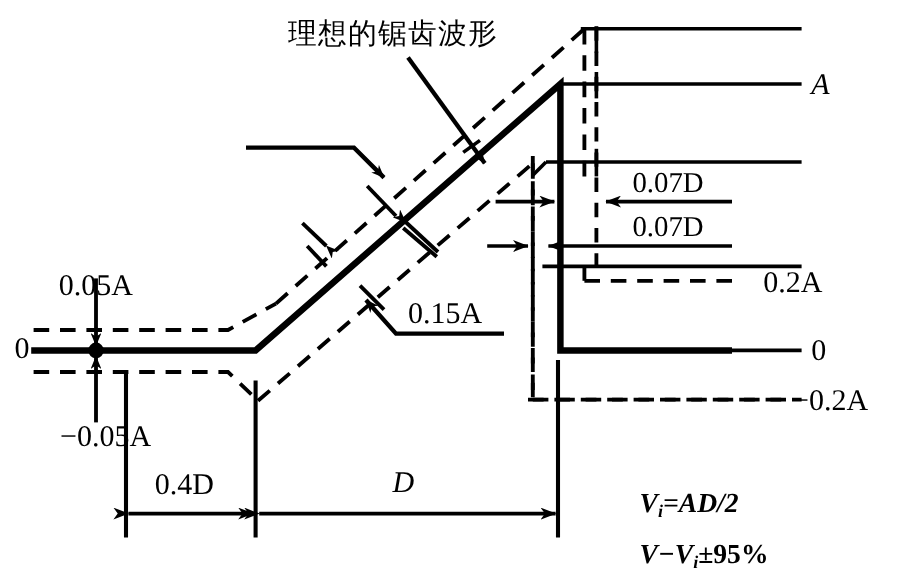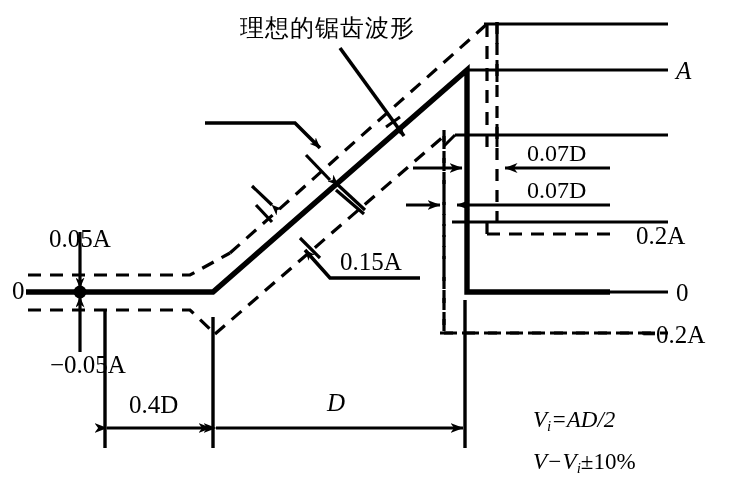--- a/index.html
+++ b/index.html
@@ -36,21 +36,21 @@
     font-style: normal;
   }
   .cjk {
     font-family: "DejaVu Sans", "Liberation Sans", sans-serif;
     font-style: normal;
     font-size: 24px;
     letter-spacing: 1px;
   }
   .f24 { font-size: 25px; }
   .f23 { font-size: 24px; }
-  .f22 { font-size: 23px; }
+  .f22 { font-size: 23px; font-weight: bold; }
 </style>
 </head>
 <body>
 
 <div id="canvas">
 
   <svg class="layer" viewBox="0 0 754 488">
     <defs>
       <marker id="ah" markerWidth="11" markerHeight="9" refX="10.5" refY="4.5" orient="auto" markerUnits="userSpaceOnUse">
         <path d="M0,0 L11,4.5 L0,9 L3.2,4.5 Z" fill="#000"></path>
@@ -179,21 +179,21 @@
   <div class="lbl cjk" style="left:196px; top:16px;margin-left:44px;">理想的锯齿波形</div>
 
 
   <div class="lbl f24 math" style="left:676px; top:58px;">A</div>
 
 
   <div class="lbl f24 num" style="left:636px; top:223px;">0.2A</div>
 
   <div class="lbl f24 num" style="left:676px; top:280px;">0</div>
 
-  <div class="lbl f24 num" style="left:642px; top:322px;">−0.2A</div>
+  <div class="lbl f24 num" style="left:660px; top:322px;">−0.2A</div>
 
   <div class="lbl f24 num" style="left:49px; top:205px;margin-top:21px;">0.05A</div>
 
   <div class="lbl f24 num" style="left:12px; top:278px;">0</div>
 
   <div class="lbl f24 num" style="left:14px; top:352px;margin-left:36px;">−0.05A</div>
 
   <div class="lbl f24 num" style="left:340px; top:249px;">0.15A</div>
 
   <div class="lbl f23 num" style="left:527px; top:141px;">0.07D</div>
@@ -202,16 +202,16 @@
 
   <div class="lbl f24 num" style="left:129px; top:392px;">0.4D</div>
 
   <div class="lbl f24 math" style="left:327px; top:390px;">D</div>
 
   <div class="lbl f22" style="left:533px; top:408px;">
     <span class="math">V</span><span class="math" style="font-size:15px; vertical-align:-4px;">i</span><span class="math">=AD/2</span>
   </div>
 
   <div class="lbl f22" style="left:533px; top:450px;">
-    <span class="math">V−V</span><span class="math" style="font-size:15px; vertical-align:-4px;">i</span><span class="num">±10%</span>
+    <span class="math">V−V</span><span class="math" style="font-size:15px; vertical-align:-4px;">i</span><span class="num">±95%</span>
   </div>
 
 </div>
 
 </body></html>

